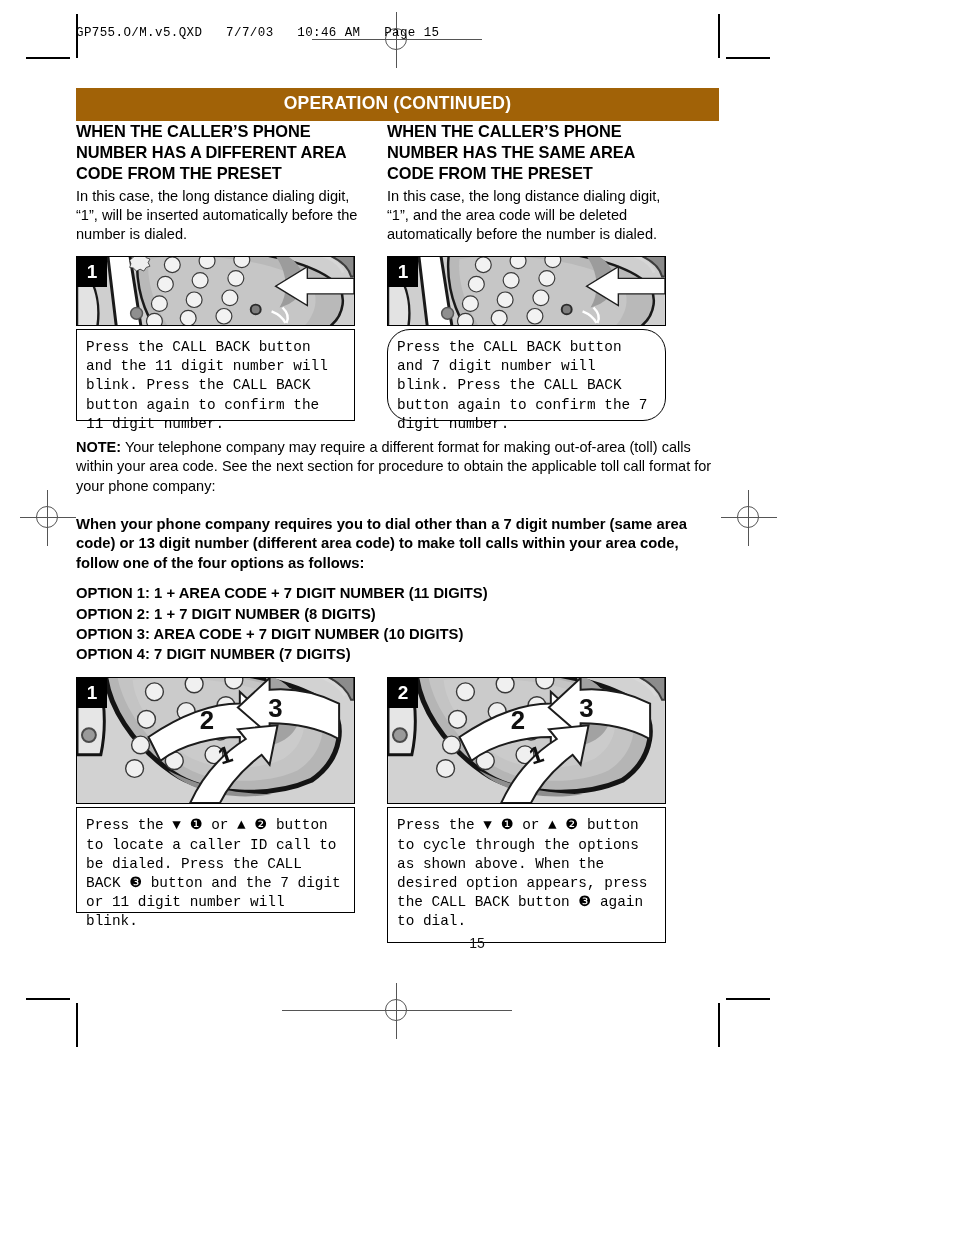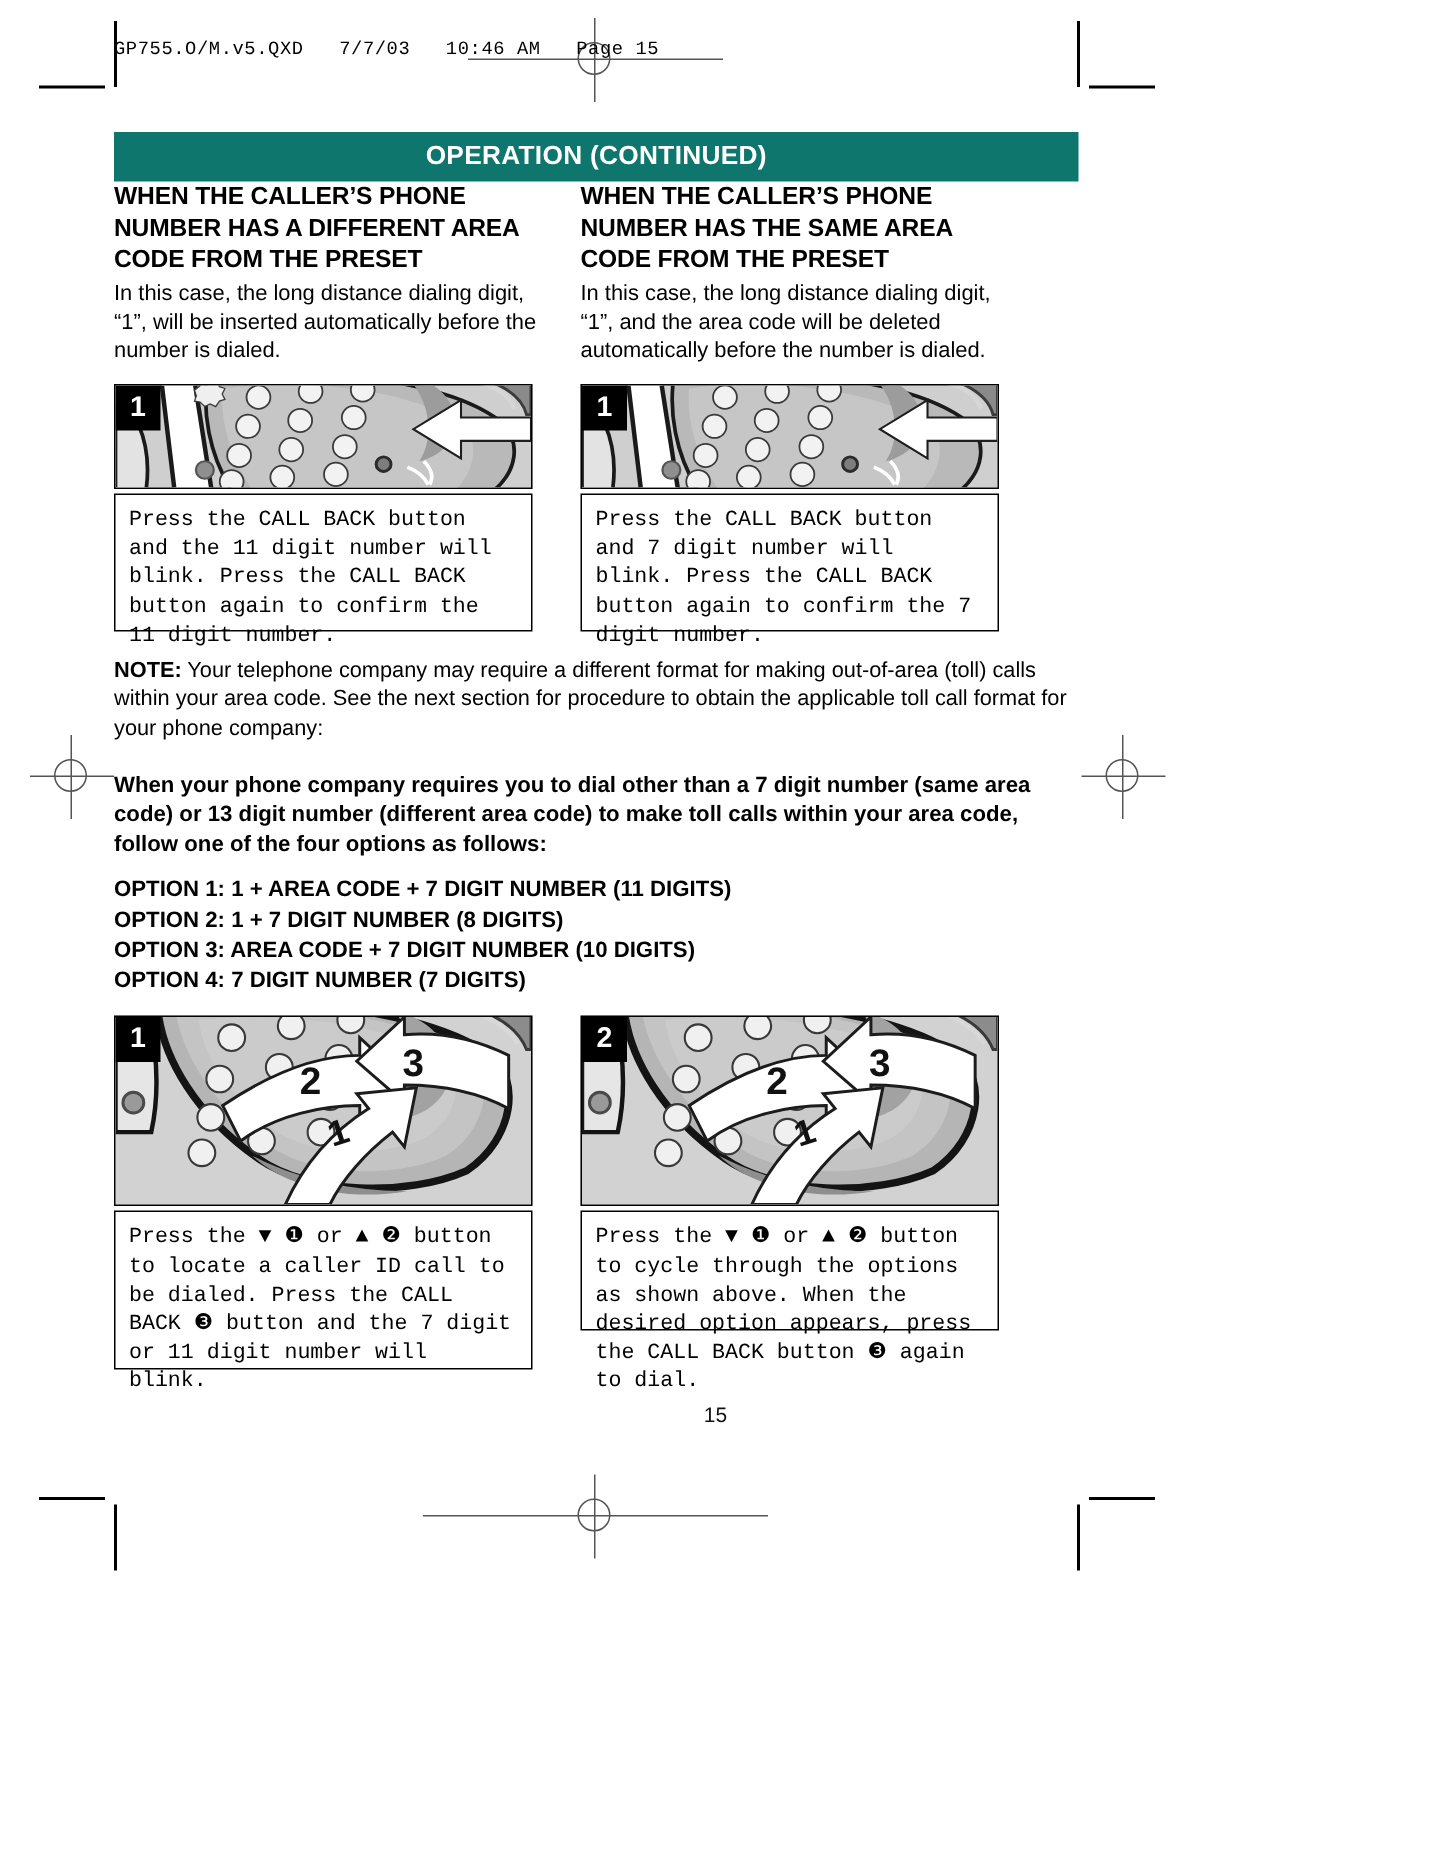--- a/index.html
+++ b/index.html
@@ -49,21 +49,21 @@
   }
 
   
   .page {
     position: absolute;
     left: 76px; top: 88px;
     width: 643px;
   }
 
   .section-bar {
-    background: #0f766e;
+    background: #a16207;
     color: #ffffff;
     text-align: center;
     font-weight: bold;
     font-size: 17.5px;
     letter-spacing: 0.2px;
     padding: 5px 0 7px 0;
     width: 643px;
     box-sizing: border-box;
   }
 
@@ -262,21 +262,21 @@
           <path d="M196 -6 C 214 -4 226 8 228 22 C 230 36 220 48 204 52 C 214 36 212 12 196 -6 Z" fill="#9c9c9c"></path>
           <path d="M214 -8 C 248 -10 272 4 276 20 L279 20 L279 -10 Z" fill="#8a8a8a" stroke="#3c3c3c" stroke-width="2"></path>
           <path d="M222 -4 C 246 -6 264 4 268 16" fill="none" stroke="#d6d6d6" stroke-width="3"></path>
           <path d="M207 52 q 8 8 4 16" fill="none" stroke="#ffffff" stroke-width="2.5"></path>
           <path d="M196 56 q 10 4 14 12" fill="none" stroke="#ffffff" stroke-width="2.5"></path>
           <path d="M279 22 L232 22 L232 10 L200 30 L232 50 L232 38 L279 38 Z" fill="#ffffff" stroke="#1e1e1e" stroke-width="1.4"></path>
         </svg>
         <div class="badge">1</div>
       </div>
 
-      <div class="caption" style="width:279px; height:92px; margin-top:3px;">Press the CALL BACK button and 7 digit number will blink. Press the CALL BACK button again to confirm the 7 digit number.</div>
+      <div class="caption" style="width:279px; height:92px; margin-top:3px;border-radius:23px;">Press the CALL BACK button and 7 digit number will blink. Press the CALL BACK button again to confirm the 7 digit number.</div>
     </div>
   </div>
 
   <div class="note">
     <b>NOTE:</b><span> Your telephone company may require a different format for making out-of-area (toll) calls within your area code. See the next section for procedure to obtain the applicable toll call format for your phone company:</span>
   </div>
 
   <div class="bold-block">When your phone company requires you to dial other than a 7 digit number (same area code) or 13 digit number (different area code) to make toll calls within your area code, follow one of the four options as follows:</div>
 
   <div class="options">
@@ -364,19 +364,19 @@
           <path d="M72 60 C 110 34 140 26 164 26 L164 14 L196 44 L164 72 L164 60 C 140 60 108 66 84 84 Z" fill="#ffffff" stroke="#1c1c1c" stroke-width="2"></path>
           <path d="M264 26 C 240 14 216 10 194 12 L194 0 L162 30 L194 58 L194 46 C 216 46 242 50 264 62 Z" fill="#ffffff" stroke="#1c1c1c" stroke-width="2"></path>
           <path d="M114 127 C 128 96 148 76 170 62 L162 52 L202 48 L194 88 L186 78 C 168 92 152 110 144 127 Z" fill="#ffffff" stroke="#1c1c1c" stroke-width="2"></path>
 
           <text x="131" y="52" font-family="Liberation Sans, sans-serif" font-size="26" font-weight="bold" fill="#111" text-anchor="middle">2</text>
           <text x="200" y="40" font-family="Liberation Sans, sans-serif" font-size="26" font-weight="bold" fill="#111" text-anchor="middle">3</text>
           <text x="152" y="86" font-family="Liberation Sans, sans-serif" font-size="24" font-weight="bold" fill="#111" text-anchor="middle" transform="rotate(-18 152 86)">1</text>
         </svg>
         <div class="badge">2</div>
       </div>
-      <div class="caption" style="width:279px; height:80px; margin-top:3px;">Press the ▼ ❶ or ▲ ❷ button to cycle through the options as shown above. When the desired option appears, press the CALL BACK button ❸ again to dial.</div>
+      <div class="caption" style="width:279px; height:136px; margin-top:3px;">Press the ▼ ❶ or ▲ ❷ button to cycle through the options as shown above. When the desired option appears, press the CALL BACK button ❸ again to dial.</div>
     </div>
   </div>
 
 </div>
 
 <div class="page-number">15</div>
 
 </body></html>

